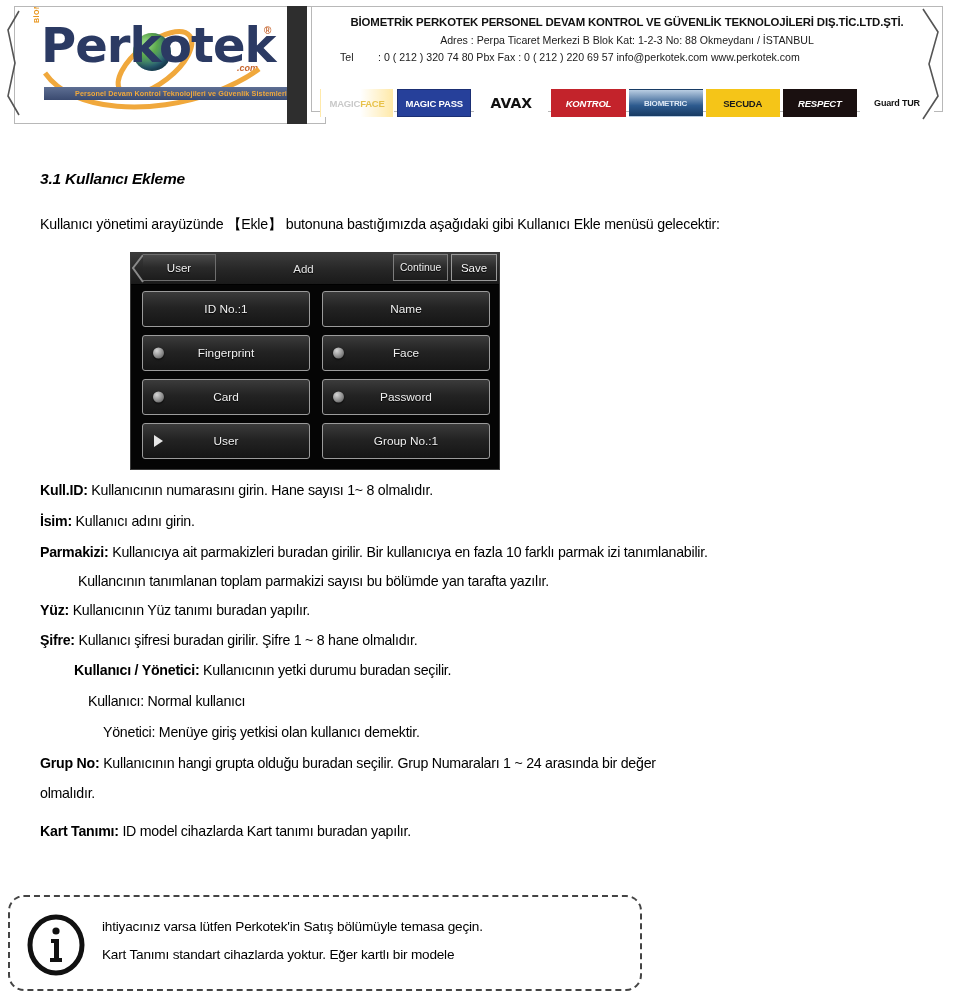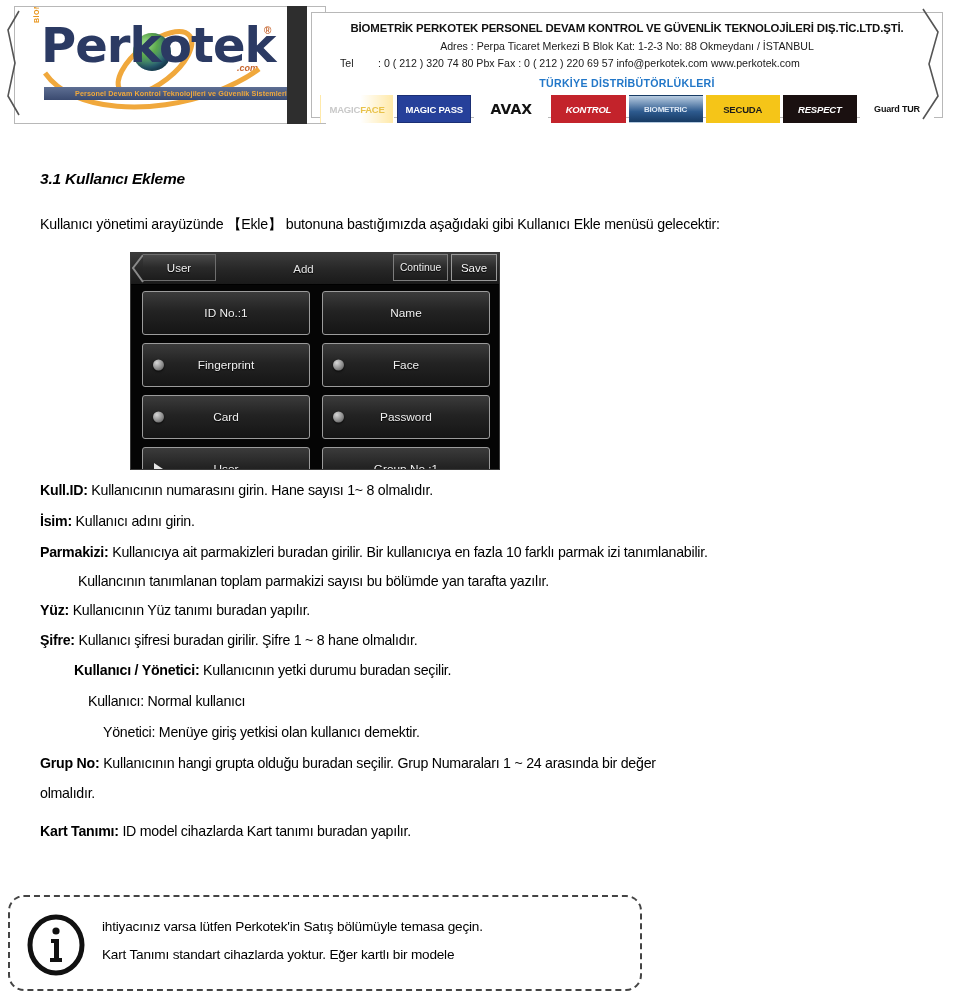--- a/index.html
+++ b/index.html
@@ -56,21 +56,21 @@
     position: absolute;
     left: 287px;
     top: 6px;
     width: 20px;
     height: 118px;
     background: #2e2e2e;
   }
   .hdr-right {
     position: absolute;
     left: 311px;
-    top: 12px;
+    top: 6px;
     width: 632px;
     height: 106px;
     background: #ffffff;
     border: 1px solid #b8b8b8;
     box-sizing: border-box;
   }
 
   
   .logo-vert {
     position: absolute;
@@ -352,21 +352,21 @@
     position: absolute;
     left: 11px;
     top: 38px;
     width: 348px;
     display: grid;
     grid-template-columns: 1fr 1fr;
     gap: 8px 12px;
   }
   .dev-cell {
     position: relative;
-    height: 44px;
+    height: 36px;
     background: linear-gradient(180deg,#3b3b3b 0%, #232323 45%, #151515 100%);
     border: 1px solid #9b9b9b;
     border-radius: 3px;
     box-sizing: border-box;
     color: #f0f0f0;
     font-size: 11.8px;
     display: flex;
     align-items: center;
     justify-content: center;
     text-shadow: 0 1px 1px #000;
@@ -466,21 +466,20 @@
   </div>
 
   <div class="hdr-darkbar"></div>
 
   <div class="hdr-right">
     <div class="co-title">BİOMETRİK PERKOTEK PERSONEL DEVAM KONTROL VE GÜVENLİK TEKNOLOJİLERİ DIŞ.TİC.LTD.ŞTİ.</div>
     <div class="co-addr">Adres : Perpa Ticaret Merkezi B Blok Kat: 1-2-3  No: 88   Okmeydanı  /  İSTANBUL</div>
     <div class="co-tel">
       <span class="lbl">Tel</span><span>: 0 ( 212 ) 320 74 80 Pbx Fax :  0 ( 212 ) 220 69 57   info@perkotek.com   www.perkotek.com</span>
     </div>
-    <div class="dist-title">TÜRKİYE DİSTRİBÜTÖRLÜKLERİ</div>
 
     <div class="dist-row">
       <div class="dist-logo dl-magicface">
         <span>MAGIC</span>
           <span class="hl"> FACE</span>
       </div>
       <div class="dist-logo dl-magicpass">MAGIC PASS</div>
       <div class="dist-logo dl-avax">AVAX</div>
       <div class="dist-logo dl-strike">KONTROL</div>
       <div class="dist-logo dl-bio">BIOMETRIC</div>

